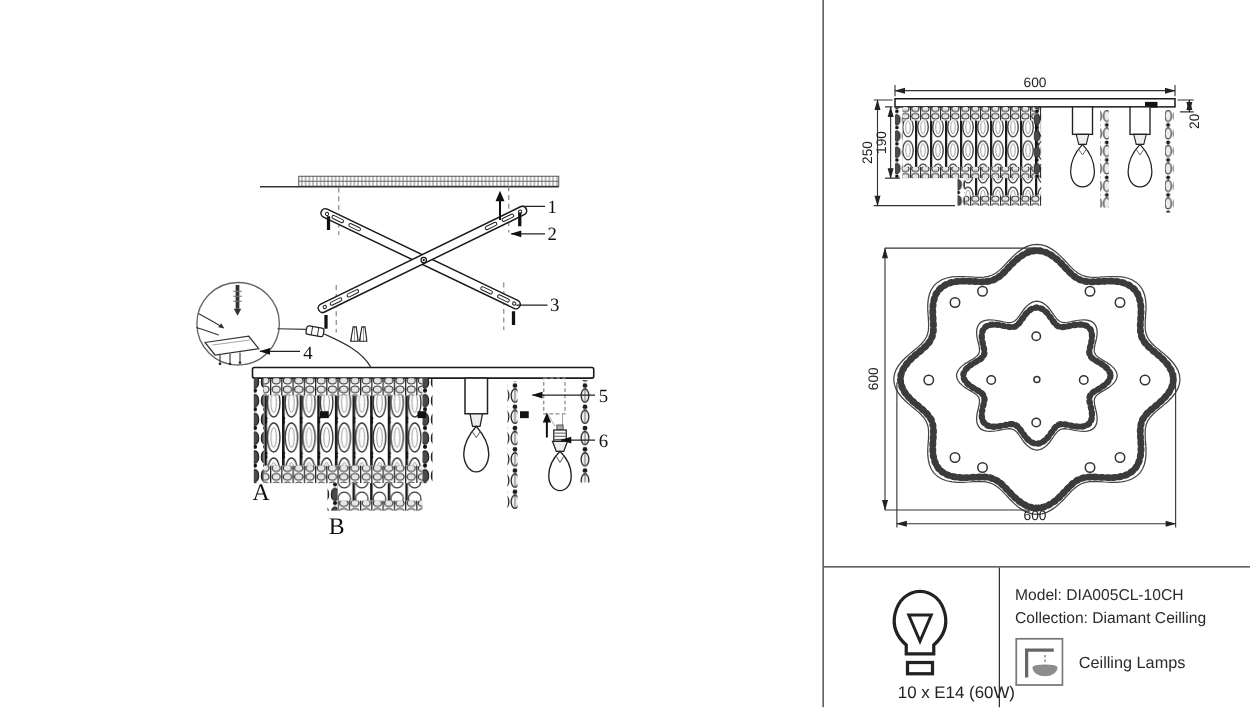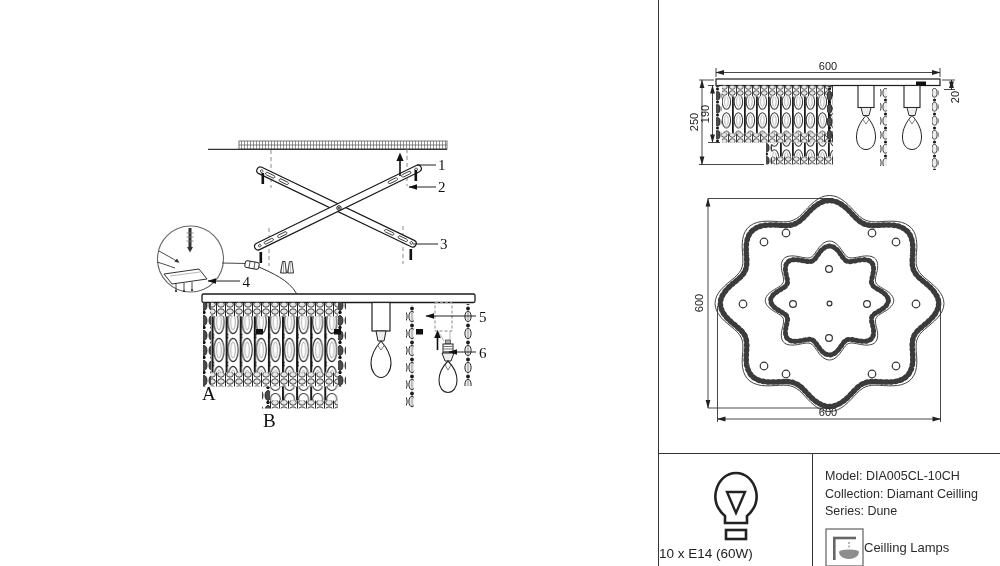--- a/index.html
+++ b/index.html
@@ -5,27 +5,27 @@
   html,body{margin:0;padding:0;background:#fff;}
   .stage{position:relative;width:1000px;height:566px;background:#ffffff;overflow:hidden;
          font-family:"Liberation Sans",sans-serif;}
   .abs{position:absolute;}
   svg text{fill:#1c1c1c;}
   .dim-txt{font-family:"Liberation Sans",sans-serif;font-size:11px;fill:#222;}
   .callout-txt{font-family:"Liberation Serif",serif;font-size:15px;fill:#111;}
   .section-txt{font-family:"Liberation Serif",serif;font-size:19px;fill:#111;}
   .panel-divider{position:absolute;left:658px;top:0;width:1px;height:566px;background:#333;}
   .spec-box{position:absolute;left:659px;top:453px;width:341px;height:113px;border-top:1px solid #333;}
-  .spec-left{position:absolute;left:0;top:0;width:153px;height:113px;text-align:left;}
-  .spec-right{position:absolute;left:153px;top:0;width:168px;height:113px;border-left:1px solid #333;
+  .spec-left{position:absolute;left:0;top:0;width:153px;height:113px;text-align:right;}
+  .spec-right{position:absolute;left:140px;top:0;width:168px;height:113px;border-left:1px solid #333;
               padding:14px 16px 0 12px;box-sizing:border-box;}
   .spec-line{font-size:12.5px;color:#2b2b2b;line-height:17.5px;white-space:nowrap;}
   .bulb-spec{position:absolute;left:0;bottom:6px;width:100%;font-size:13.5px;color:#222;}
   .cat-row{margin-top:7px;display:flex;align-items:center;}
-  .cat-label{font-size:13px;color:#2b2b2b;}
+  .cat-label{font-size:13px;color:#2b2b2b;margin-left:12px;}
 </style>
 </head>
 <body>
 
 <div class="stage">
 
   <svg class="abs" style="left:140px;top:118px;" width="365" height="322" viewBox="140 118 365 322">
     <defs>
       <pattern id="La-hatch" width="3" height="8" patternUnits="userSpaceOnUse">
         <line x1="1.5" y1="0" x2="1.5" y2="8" stroke="#666" stroke-width="0.7"></line>
@@ -339,21 +339,20 @@
       <svg class="abs" style="left:48px;top:12px;" width="58" height="82" viewBox="0 0 58 82">
         <path d="M18 50 C10 43, 7 34, 9 25 C11.5 14, 19.5 7, 29 7 C38.5 7, 46.5 14, 49 25 C51 34, 48 43, 40 50 L40 57 L18 57 Z" fill="none" stroke="#222" stroke-width="2.6"></path>
         <path d="M20 26 L38 26 L29 47 Z" fill="none" stroke="#222" stroke-width="2.4"></path>
         <rect x="19" y="64" width="20" height="9" fill="none" stroke="#222" stroke-width="2.6"></rect>
       </svg>
       <div class="bulb-spec">10 x E14 (60W)</div>
     </div>
     <div class="spec-right">
       <div class="spec-line"><span>Model:</span> <span>DIA005CL-10CH</span></div>
       <div class="spec-line"><span>Collection:</span> <span>Diamant Ceilling</span></div>
-      <div class="spec-line"><span>Series:</span> <span>Dune</span></div>
       <div class="cat-row">
         <svg width="39" height="39" viewBox="0 0 39 39">
           <rect x="1" y="1" width="37" height="37" fill="#fff" stroke="#777" stroke-width="1.4"></rect>
           <path d="M8 10 L31 10" stroke="#666" stroke-width="2.6" fill="none"></path>
           <path d="M9.3 10 L9.3 32" stroke="#666" stroke-width="2.6" fill="none"></path>
           <line x1="24" y1="14" x2="24" y2="20" stroke="#888" stroke-width="1.2" stroke-dasharray="2 1.6"></line>
           <path d="M14 24 Q14 21.5 24 21.5 Q34 21.5 34 24 A10 7 0 0 1 14 24 Z" fill="#8d8d8d"></path>
         </svg>
         <span class="cat-label">Ceilling Lamps</span>
       </div>

